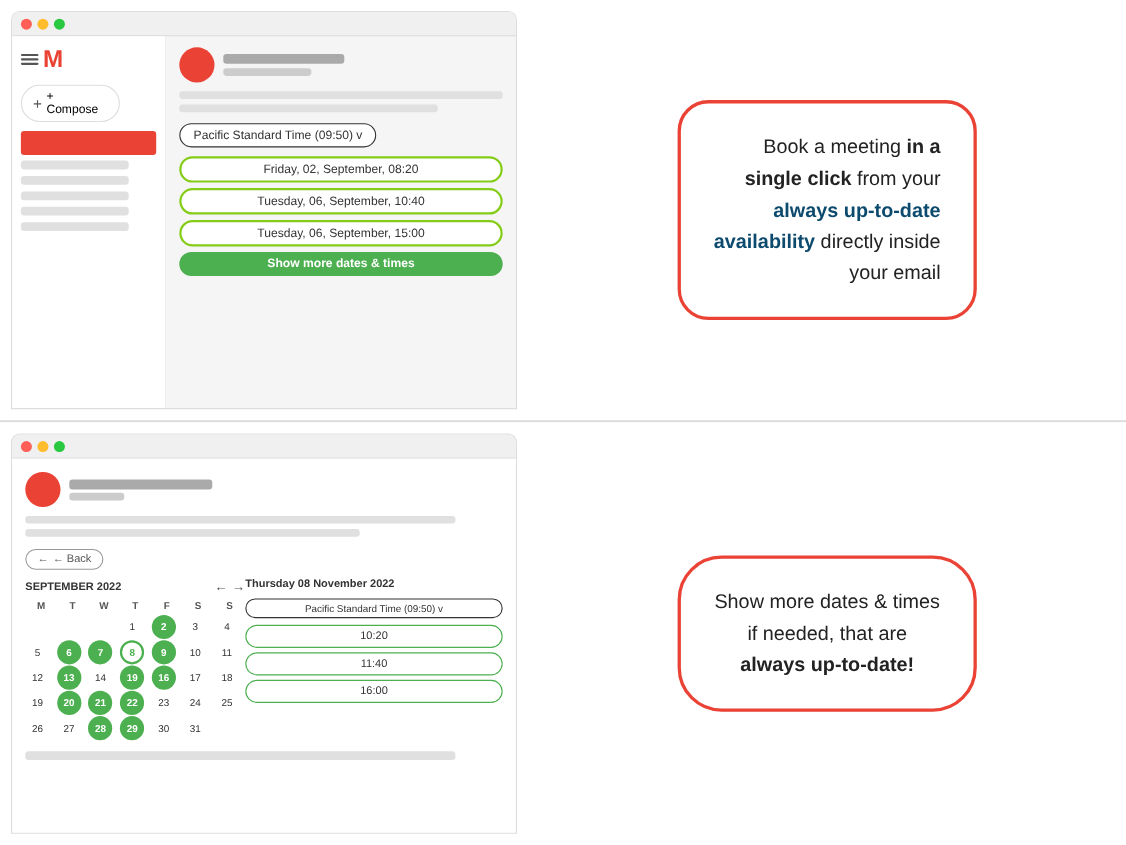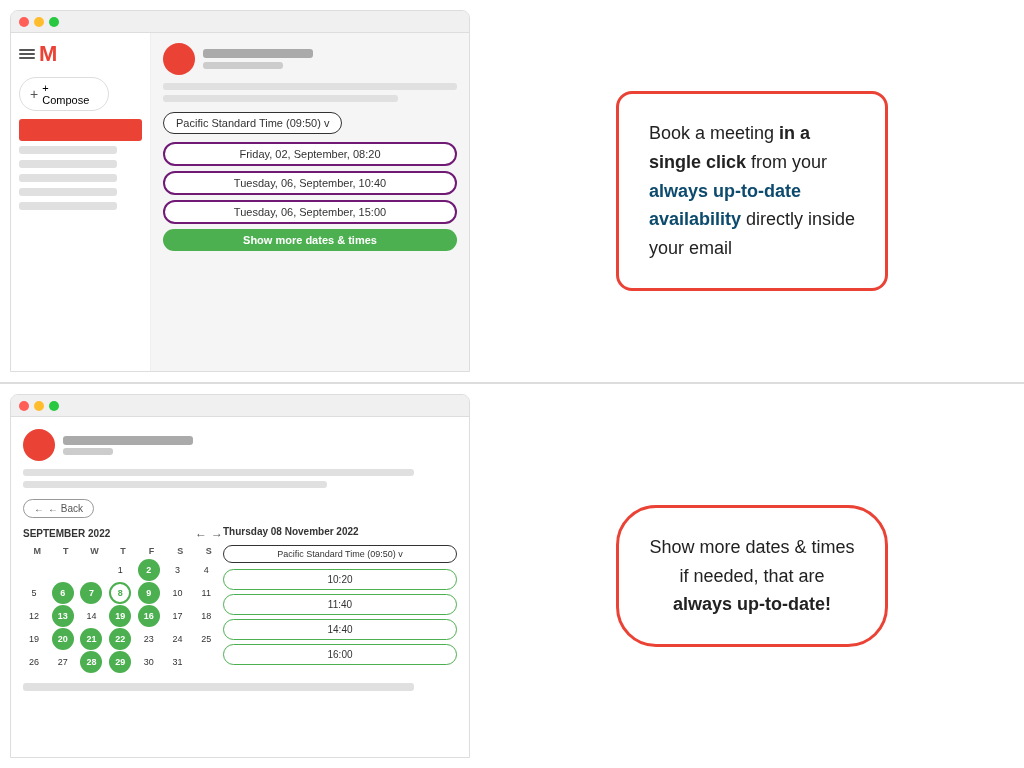--- a/index.html
+++ b/index.html
@@ -189,21 +189,21 @@
       color: #333;
       display: inline-flex;
       align-items: center;
       gap: 4px;
       margin-bottom: 8px;
       background: #fff;
     }
 
     
     .date-btn {
-      border: 2px solid #701a75;
+      border: 2px solid #84cc16;
       border-radius: 20px;
       padding: 4px 12px;
       font-size: 11px;
       color: #333;
       background: #fff;
       display: block;
       width: 100%;
       text-align: center;
       margin-bottom: 5px;
     }
@@ -226,24 +226,24 @@
     .callout {
       flex: 1;
       display: flex;
       align-items: center;
       justify-content: center;
       padding: 20px;
     }
 
     .callout-bubble {
       border: 3px solid #EA4335;
-      border-radius: 16px;
+      border-radius: 28px;
       padding: 25px 30px;
       max-width: 340px;
-      text-align: left;
+      text-align: right;
       font-size: 18px;
       line-height: 1.6;
       color: #222;
     }
 
     .callout-bubble .highlight {
       color: #0c4a6e;
       font-weight: bold;
     }
 
@@ -626,21 +626,20 @@
           </div>
 
           <div class="time-picker">
             <div class="time-header">Thursday 08 November 2022</div>
             <div class="time-timezone">
               <span>Pacific Standard Time   (09:50) v</span>
             </div>
             <div id="time-slots-container">
             <div class="time-slot">10:20</div>
                 <div class="time-slot">11:40</div>
-                <div class="time-slot">14:40</div>
                 <div class="time-slot">16:00</div>
               </div>
           </div>
         </div>
 
         <div class="bottom-line"></div>
       </div>
     </div>
   </div>
 

